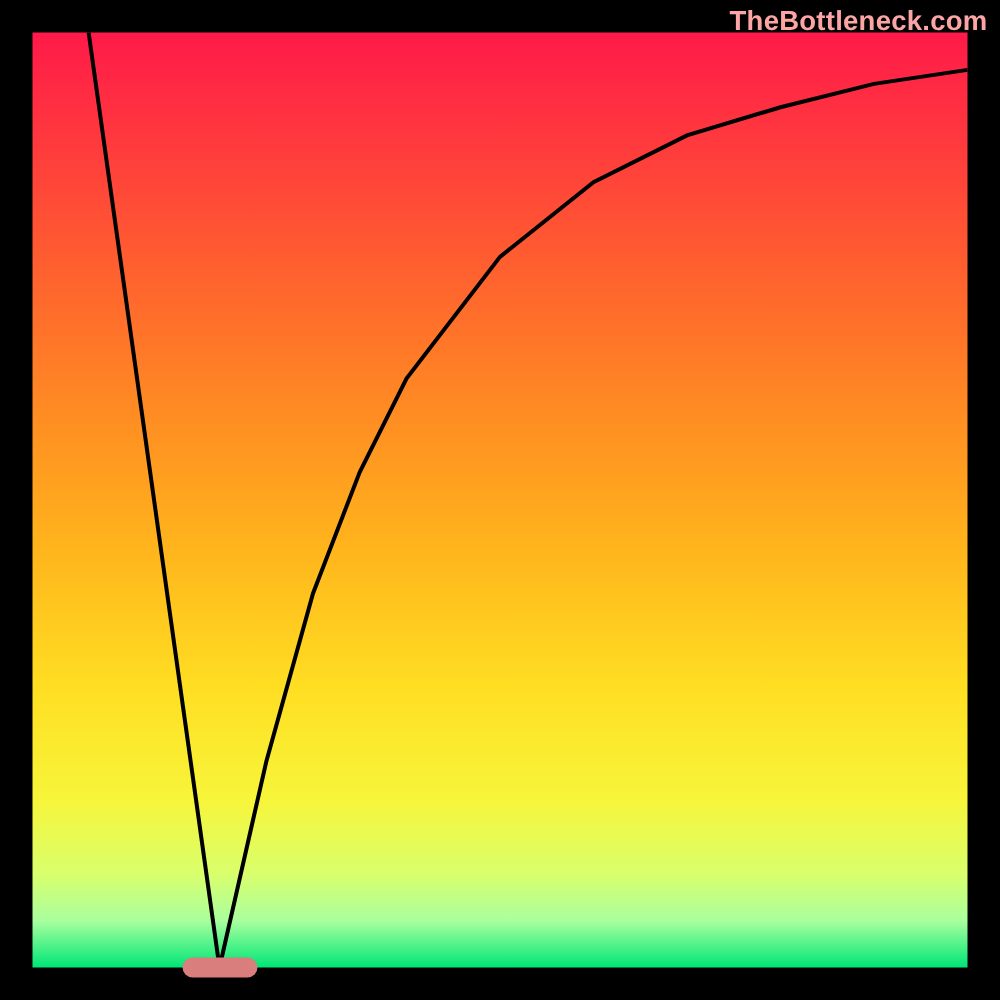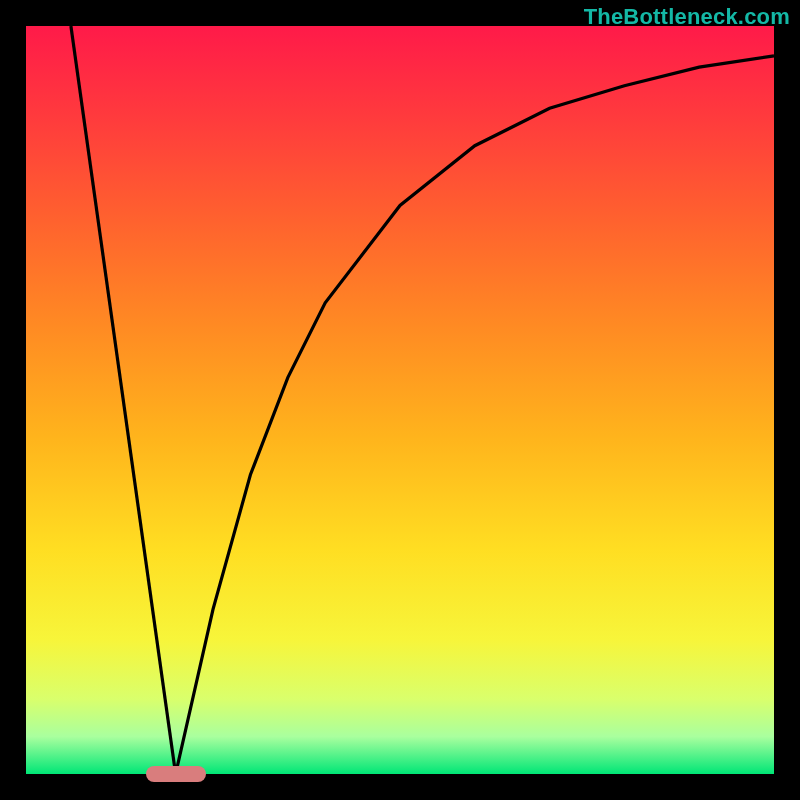--- a/index.html
+++ b/index.html
@@ -35,21 +35,21 @@
       #00e676 100%
     );
   }
   .watermark {
     position: absolute;
     top: 4px;
     right: 10px;
     font-family: Arial, Helvetica, sans-serif;
     font-size: 22px;
     font-weight: 600;
-    color: #14b8a6;
+    color: #fca5a5;
     letter-spacing: 0.2px;
     user-select: none;
   }
   svg.curves {
     position: absolute;
     left: 0;
     top: 0;
     width: 748px;
     height: 748px;
     overflow: visible;

